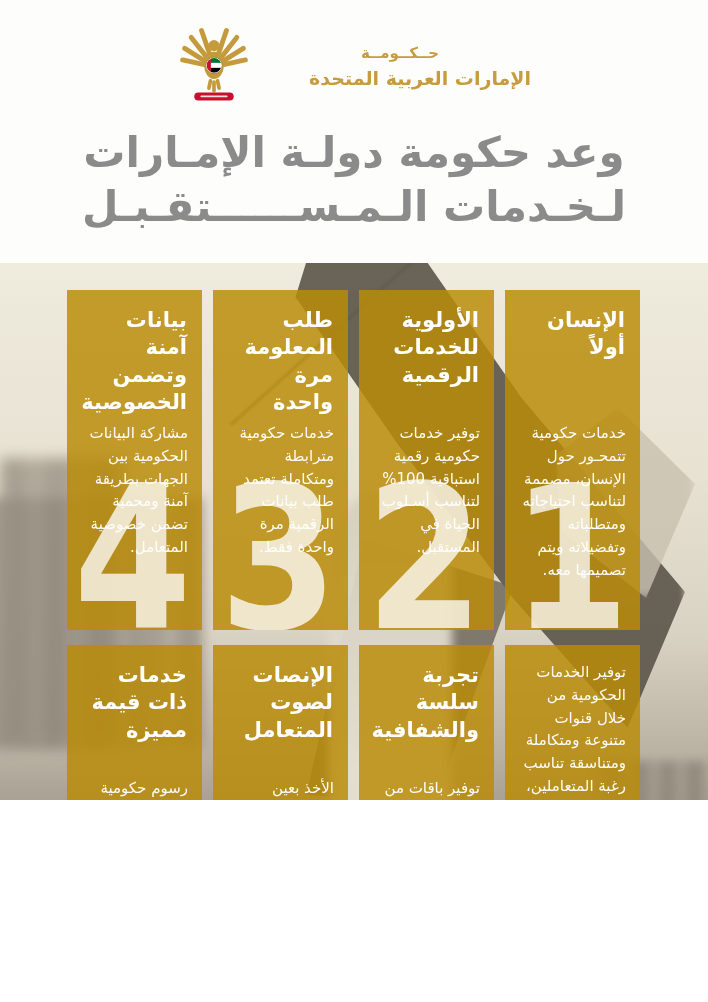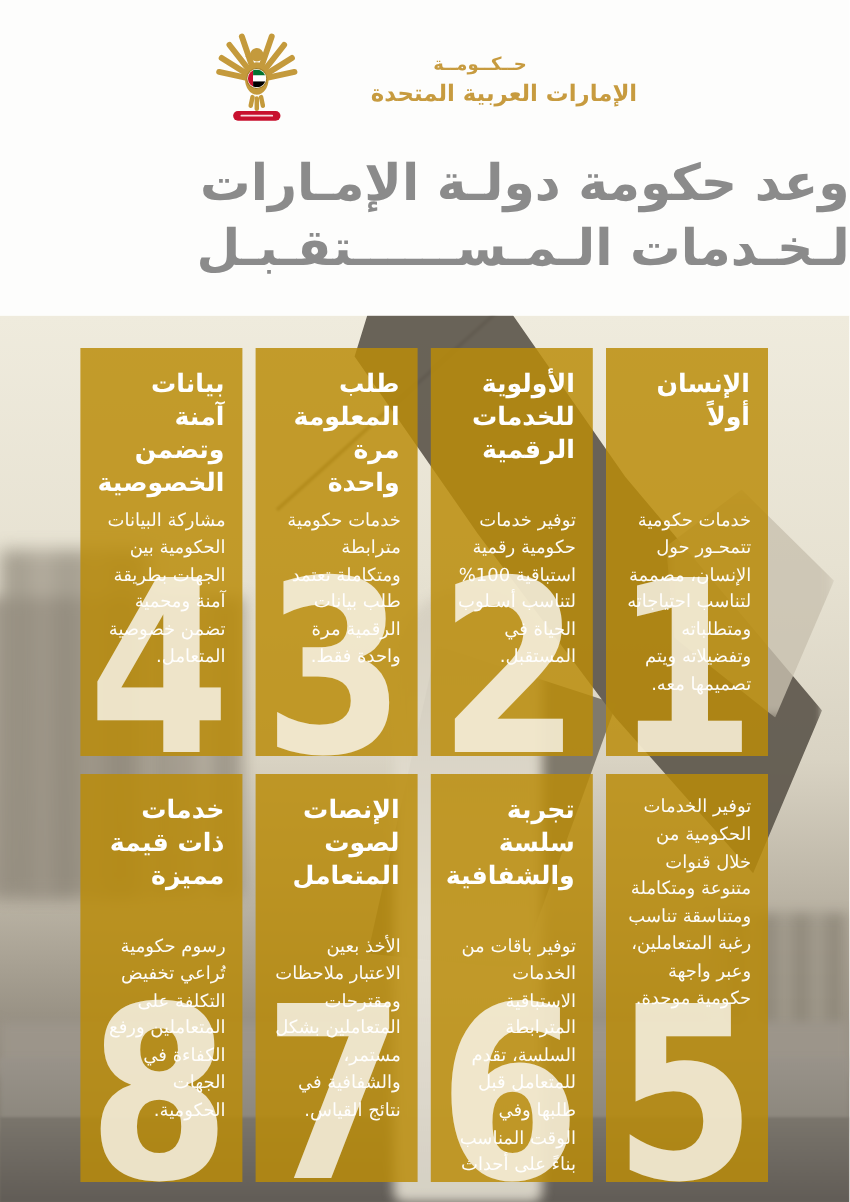--- a/index.html
+++ b/index.html
@@ -1,28 +1,28 @@
 <!DOCTYPE html>
 <html lang="ar"><head>
 <meta charset="utf-8">
 <style>
   html,body{margin:0;padding:0;background:#ffffff;}
   .poster{
-    position:relative;width:708px;height:1002px;margin:0 auto;overflow:hidden;
+    position:relative;width:708px;height:800px;margin:0 auto;overflow:hidden;
     background:#fdfdfc;font-family:"DejaVu Sans",sans-serif;
   }
   
   .top{position:absolute;top:0;left:0;right:0;height:263px;background:#fdfdfc;z-index:5;}
   .logo-lockup{display:flex;align-items:center;justify-content:center;gap:18px;padding-top:26px;direction:ltr;}
   .logo-text{direction:rtl;text-align:center;color:#c79b3f;}
   .logo-text .gov{font-size:15px;font-weight:bold;margin-bottom:5px;letter-spacing:1px;}
   .logo-text .country{font-size:19px;font-weight:bold;margin-left:40px;}
   .title{direction:rtl;text-align:center;margin:20px 0 0;color:#8b8b8b;font-weight:bold;
          font-size:42px;line-height:1.28;}
-  .title span{display:block;text-align:right;}
+  .title span{display:block;}
   
   .photo{
     position:absolute;top:263px;left:0;width:708px;height:739px;overflow:hidden;
     background:linear-gradient(180deg,#efebdd 0%,#e7e2d2 28%,#d9d3c3 50%,#bab3a4 66%,#968f82 80%,#6f6a60 100%);
   }
   .ph{position:absolute;}
   .skyline-left{left:-12px;top:235px;width:215px;height:250px;
     background:repeating-linear-gradient(90deg,#9a9285 0 20px,#aba496 20px 33px,#948d80 33px 52px);
     filter:blur(6px);opacity:.8;}
   .skyline-left2{left:0;top:195px;width:125px;height:290px;

